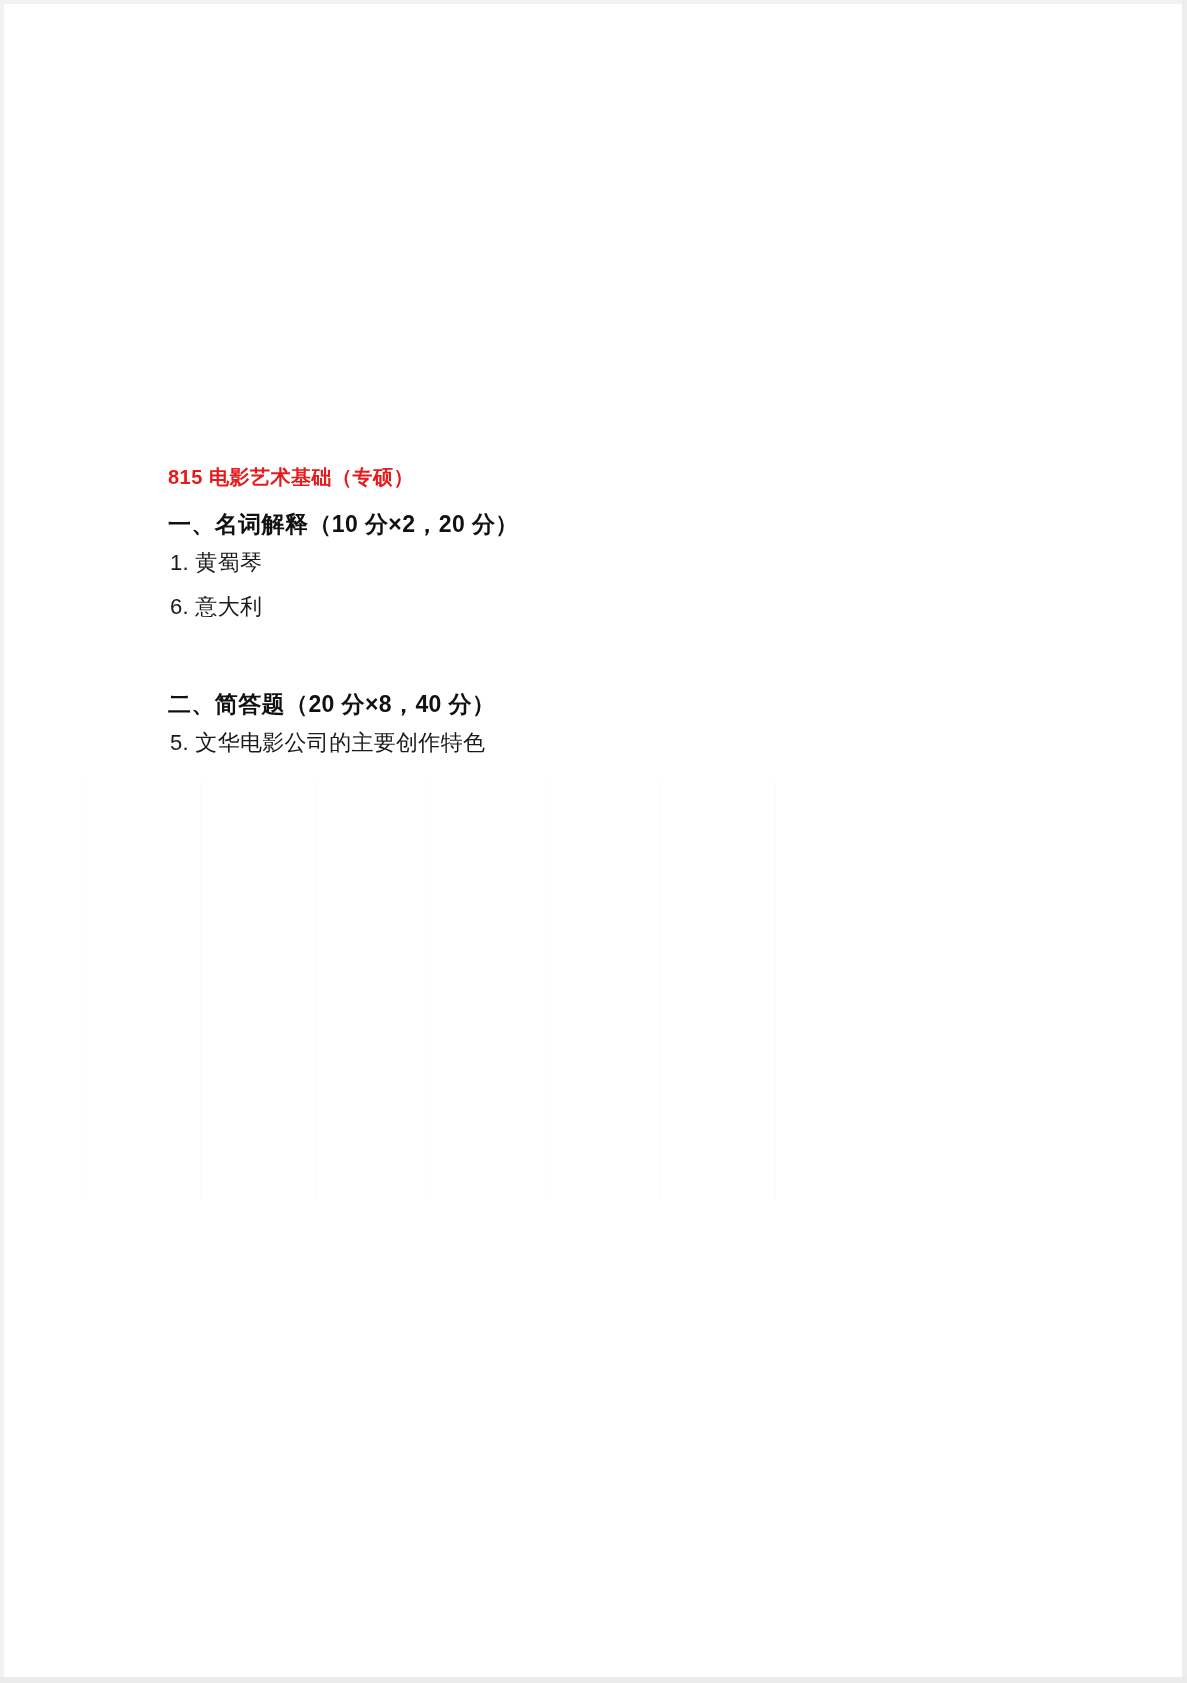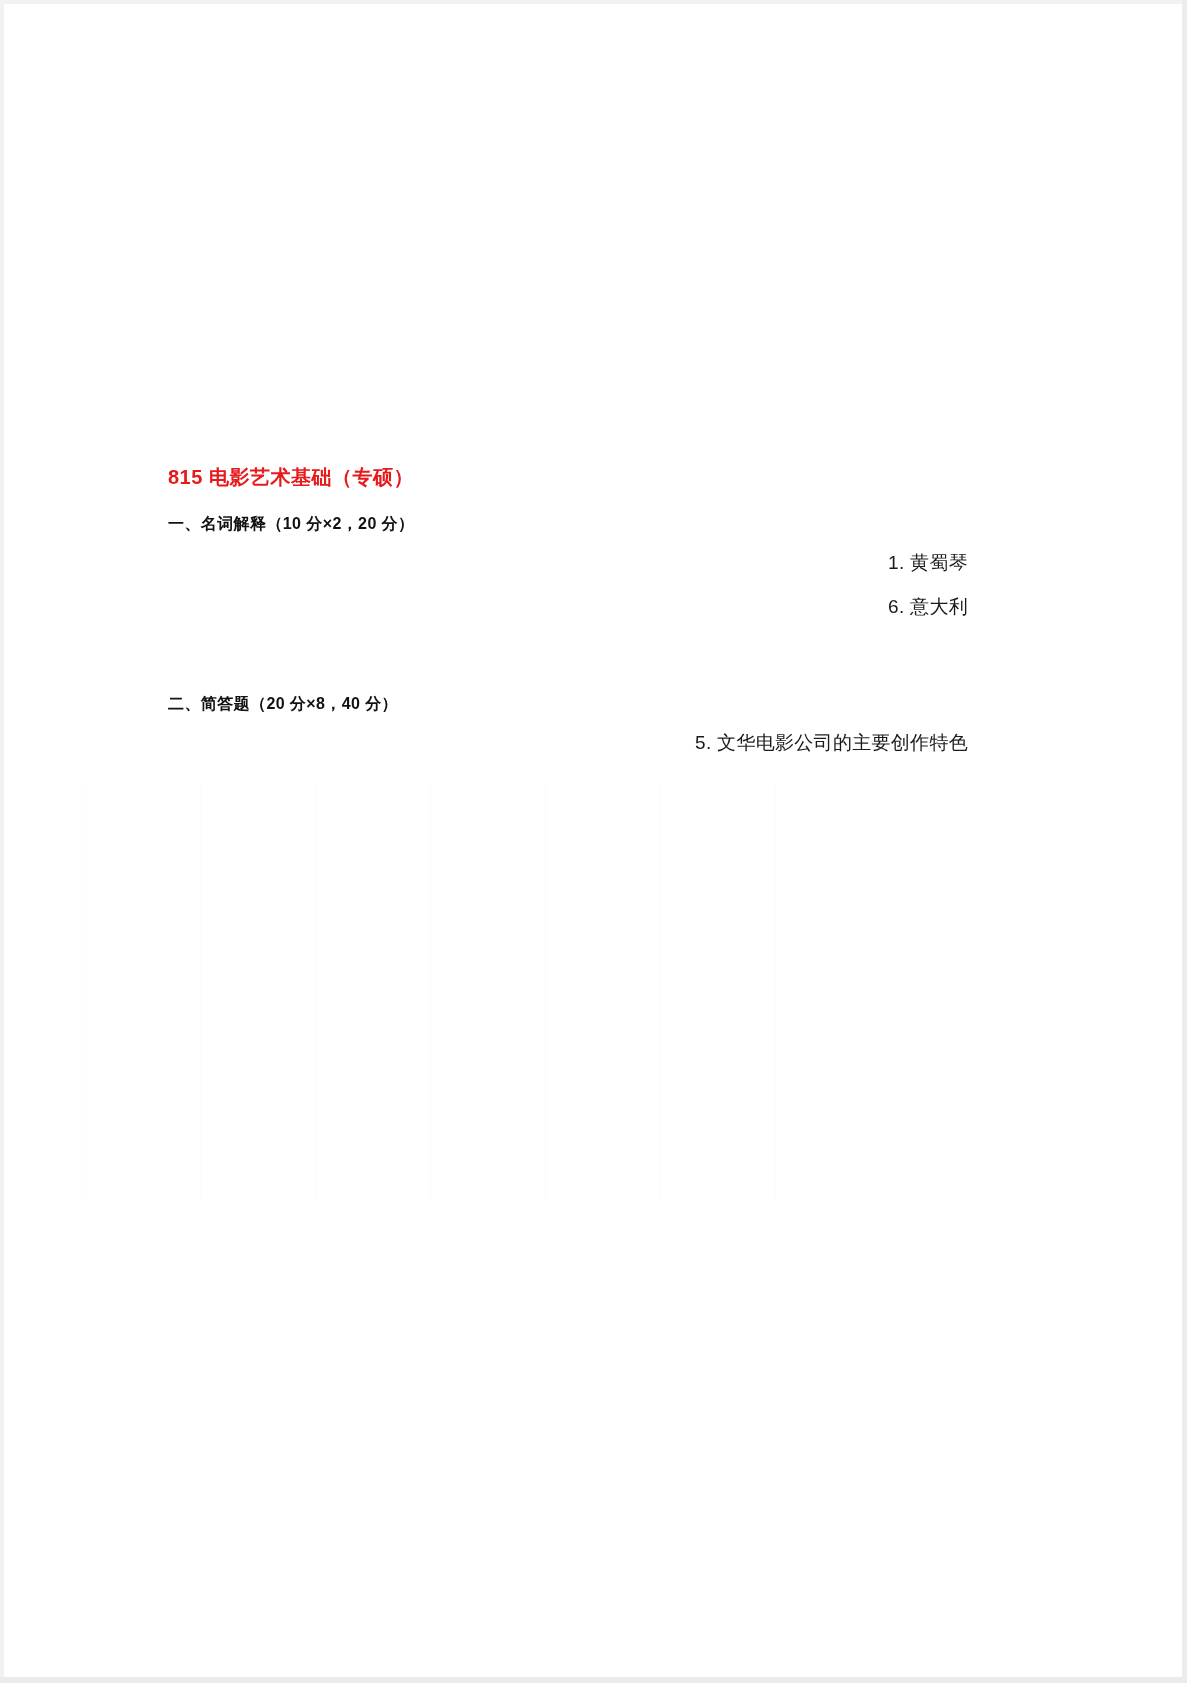--- a/index.html
+++ b/index.html
@@ -75,39 +75,38 @@
     font-size: 20px;
     font-weight: 700;
     letter-spacing: 0.5px;
     line-height: 34px;
     margin-bottom: 12px;
     white-space: pre;
   }
 
   .section-heading {
     color: #111111;
-    font-size: 16px;
+    font-size: 23px;
     font-weight: 700;
     line-height: 36px;
     letter-spacing: 0.4px;
     margin-top: 6px;
     margin-bottom: 6px;
     white-space: pre;
   }
 
   .q-item {
     color: #1a1a1a;
-    font-size: 19px;
+    font-size: 22px;
     font-weight: 400;
     line-height: 30px;
     letter-spacing: 0.3px;
     margin: 0 0 14px 0;
     padding-left: 2px;
     white-space: pre;
-    text-align: right;
   }
 
   .q-list {
     margin: 4px 0 0 0;
     padding: 0;
     list-style: none;
   }
 
   .gap {
     height: 44px;

